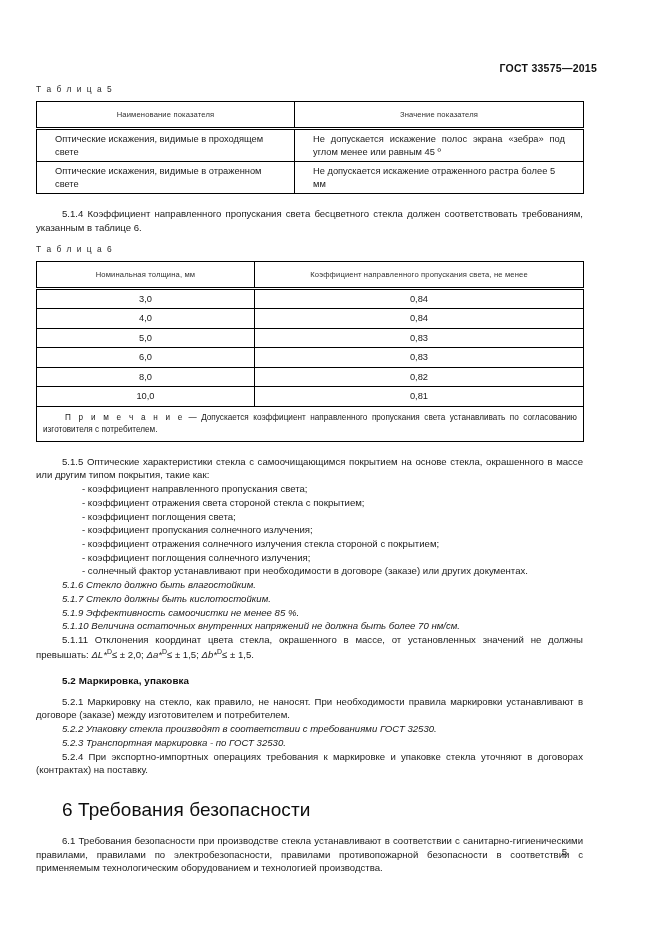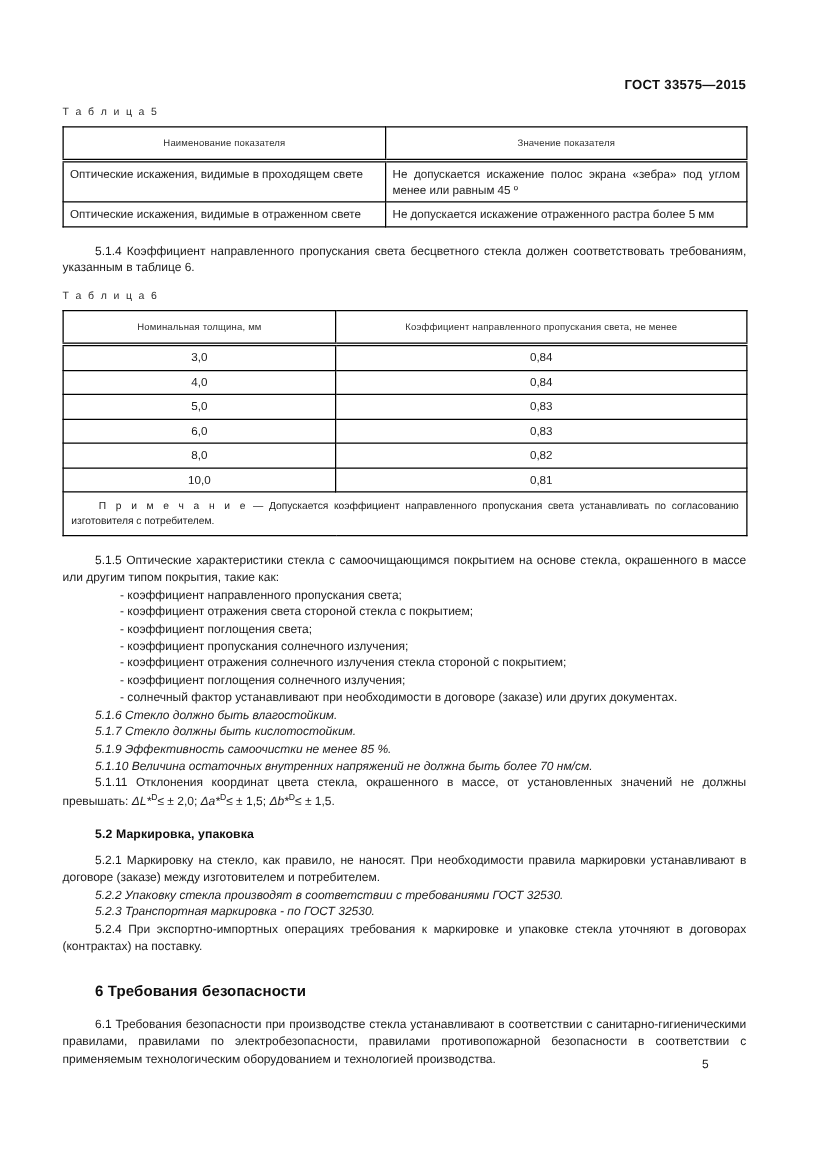--- a/index.html
+++ b/index.html
@@ -36,21 +36,21 @@
     font-size: 10.5px;
     font-weight: bold;
     letter-spacing: 0.25px;
     color: #111;
     display: inline-block;
   }
 
   
   .content {
     position: absolute;
-    left: 50px;
+    left: 36px;
     top: 84px;
     width: 547px;
   }
 
   .tbl-caption {
     font-size: 8.4px;
     letter-spacing: 1.5px;
     color: #2b2b2b;
     margin: 0 0 7px 0;
     white-space: pre;
@@ -58,21 +58,21 @@
 
   table.doc-table {
     border-collapse: collapse;
     width: 547px;
     table-layout: fixed;
     margin: 0 0 0 0;
   }
   table.doc-table td,
   table.doc-table th {
     border: 1px solid #000;
-    padding: 3px 5px;
+    padding: 3px 18px;
     vertical-align: top;
     font-weight: normal;
   }
   .th-cell {
     text-align: center;
     font-size: 7.6px;
     color: #2f2f2f;
     letter-spacing: 0.15px;
     padding-top: 8px !important;
     padding-bottom: 8px !important;
@@ -122,22 +122,22 @@
 
   h2.sec-head {
     font-size: 9.8px;
     font-weight: bold;
     margin: 0;
     padding-left: 26px;
     color: #0d0d0d;
     letter-spacing: 0.1px;
   }
   h1.chap-head {
-    font-size: 12px;
-    font-weight: bold;
+    font-size: 19px;
+    font-weight: normal;
     margin: 0;
     padding-left: 26px;
     color: #0d0d0d;
     letter-spacing: 0.1px;
   }
 
   .formula { font-style: italic; }
   .sup { font-size: 0.72em; vertical-align: super; font-style: normal; }
 
   

